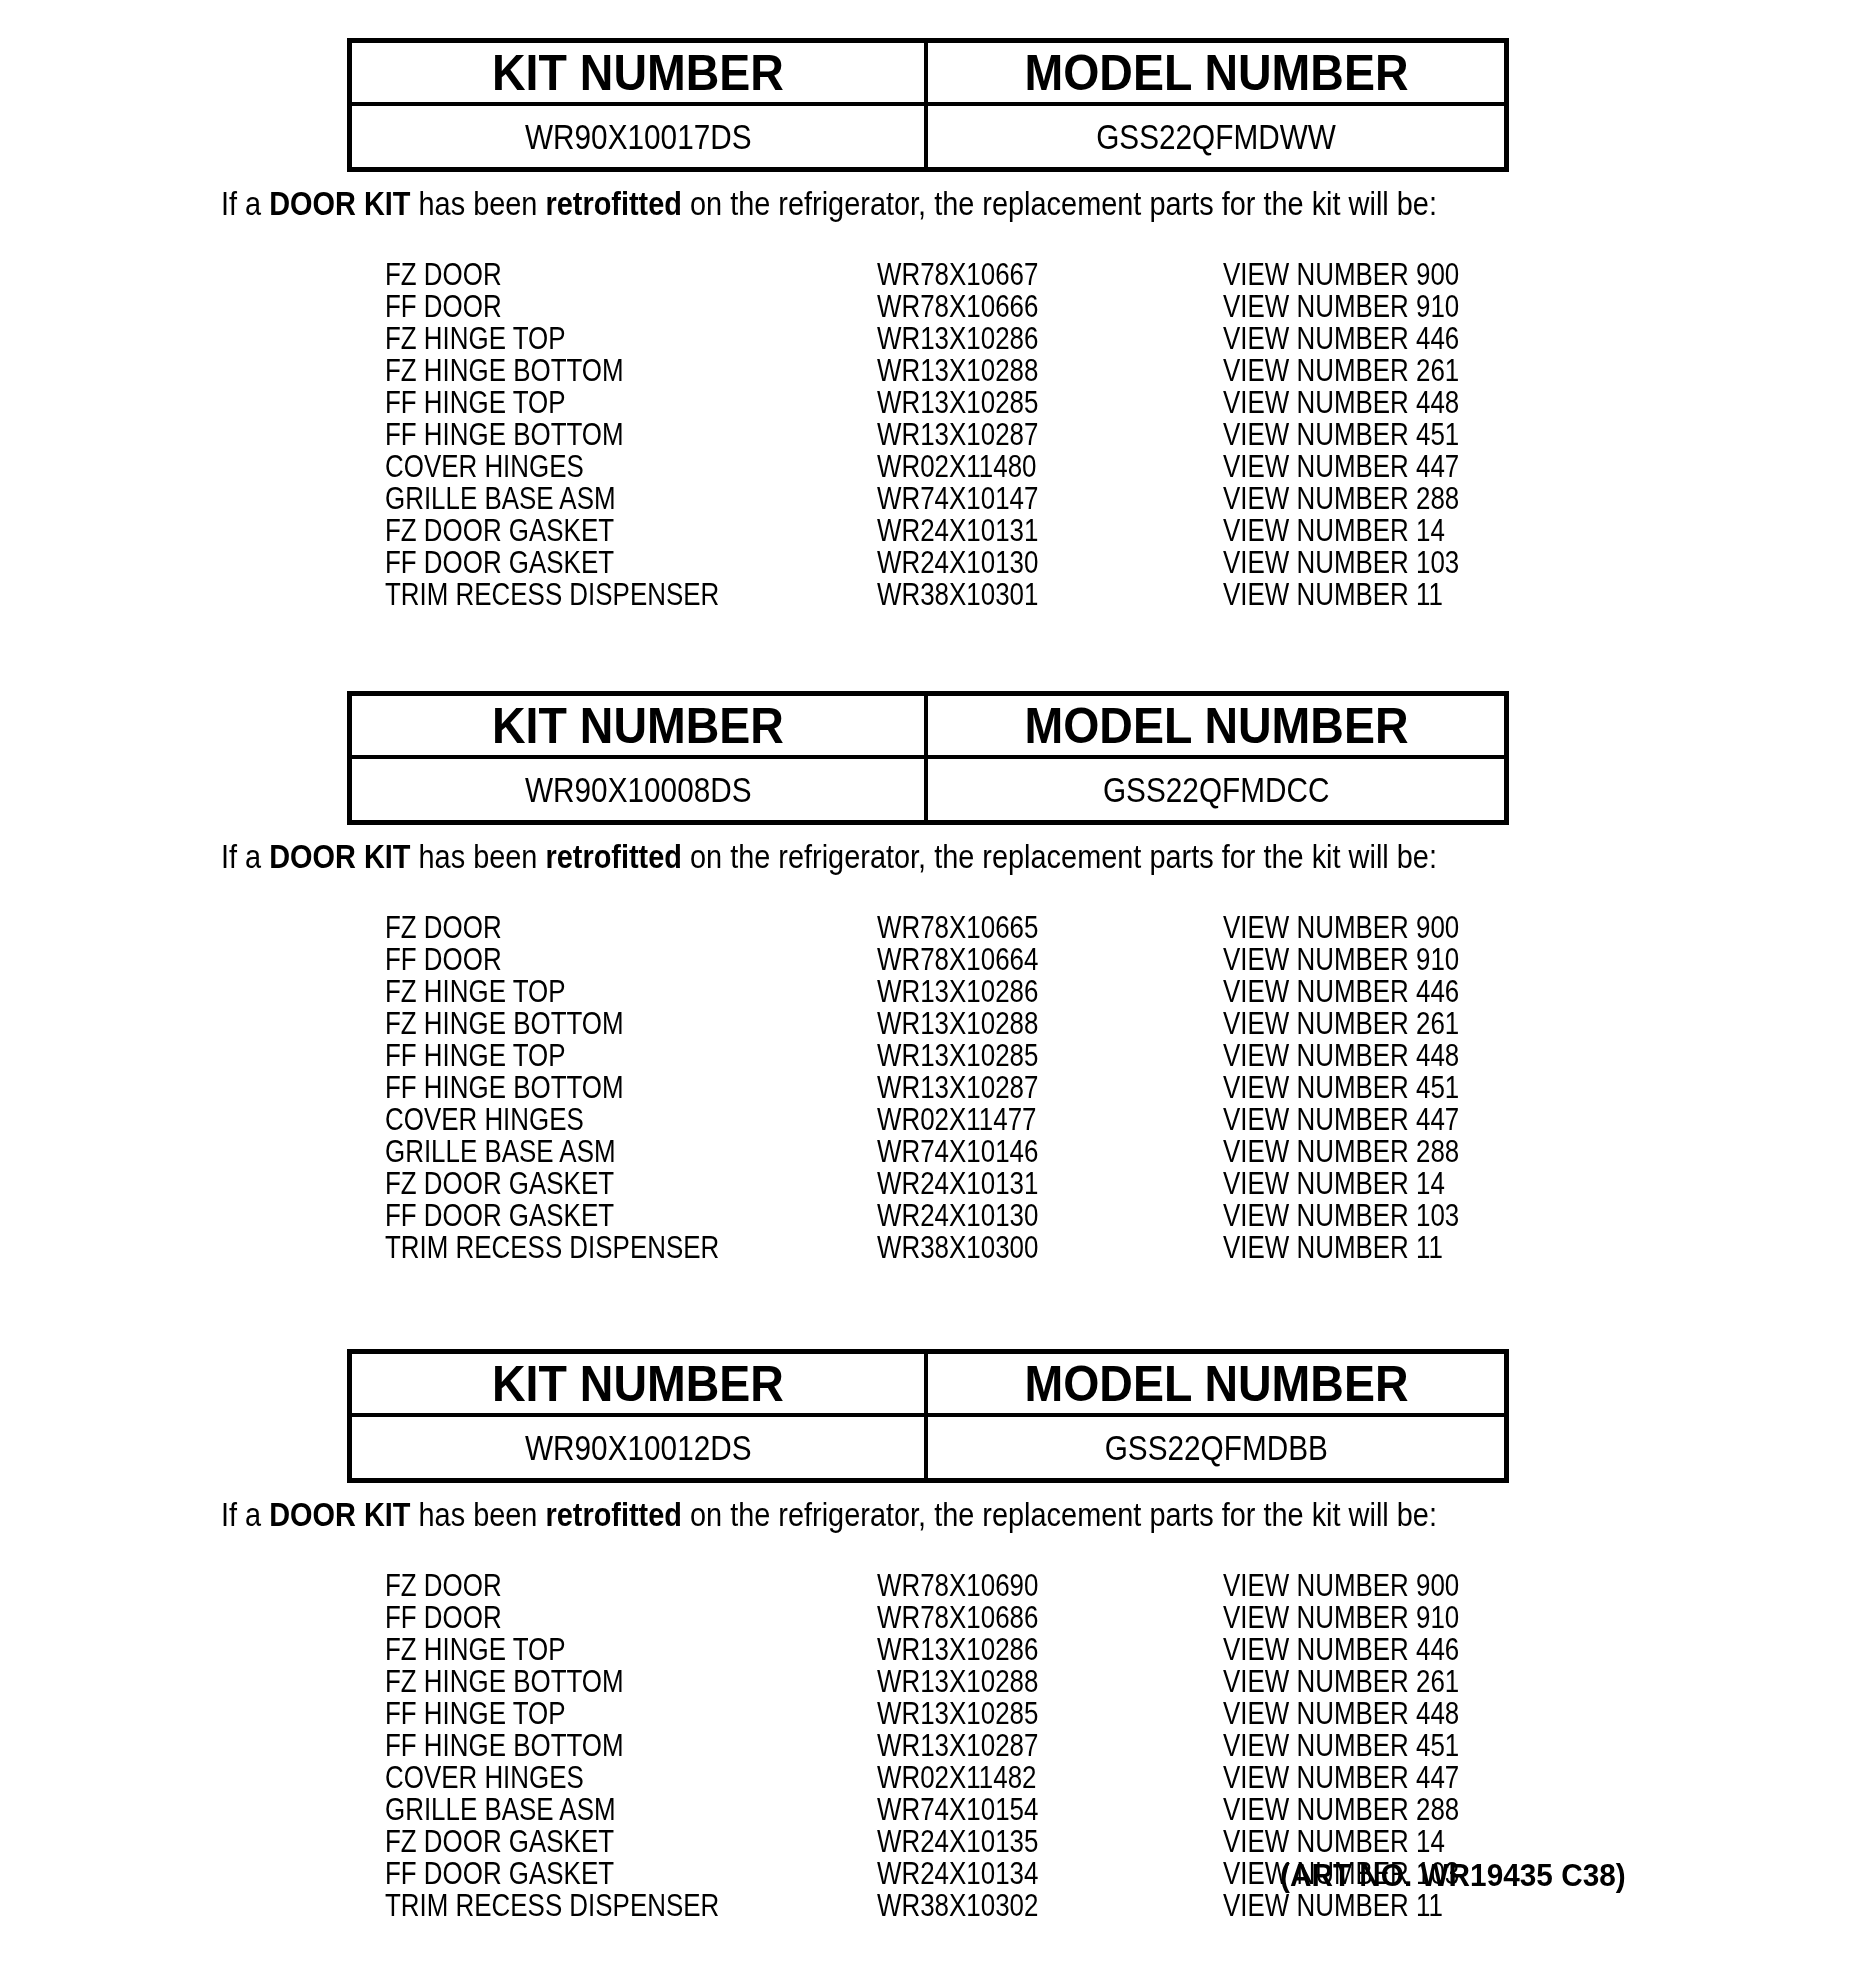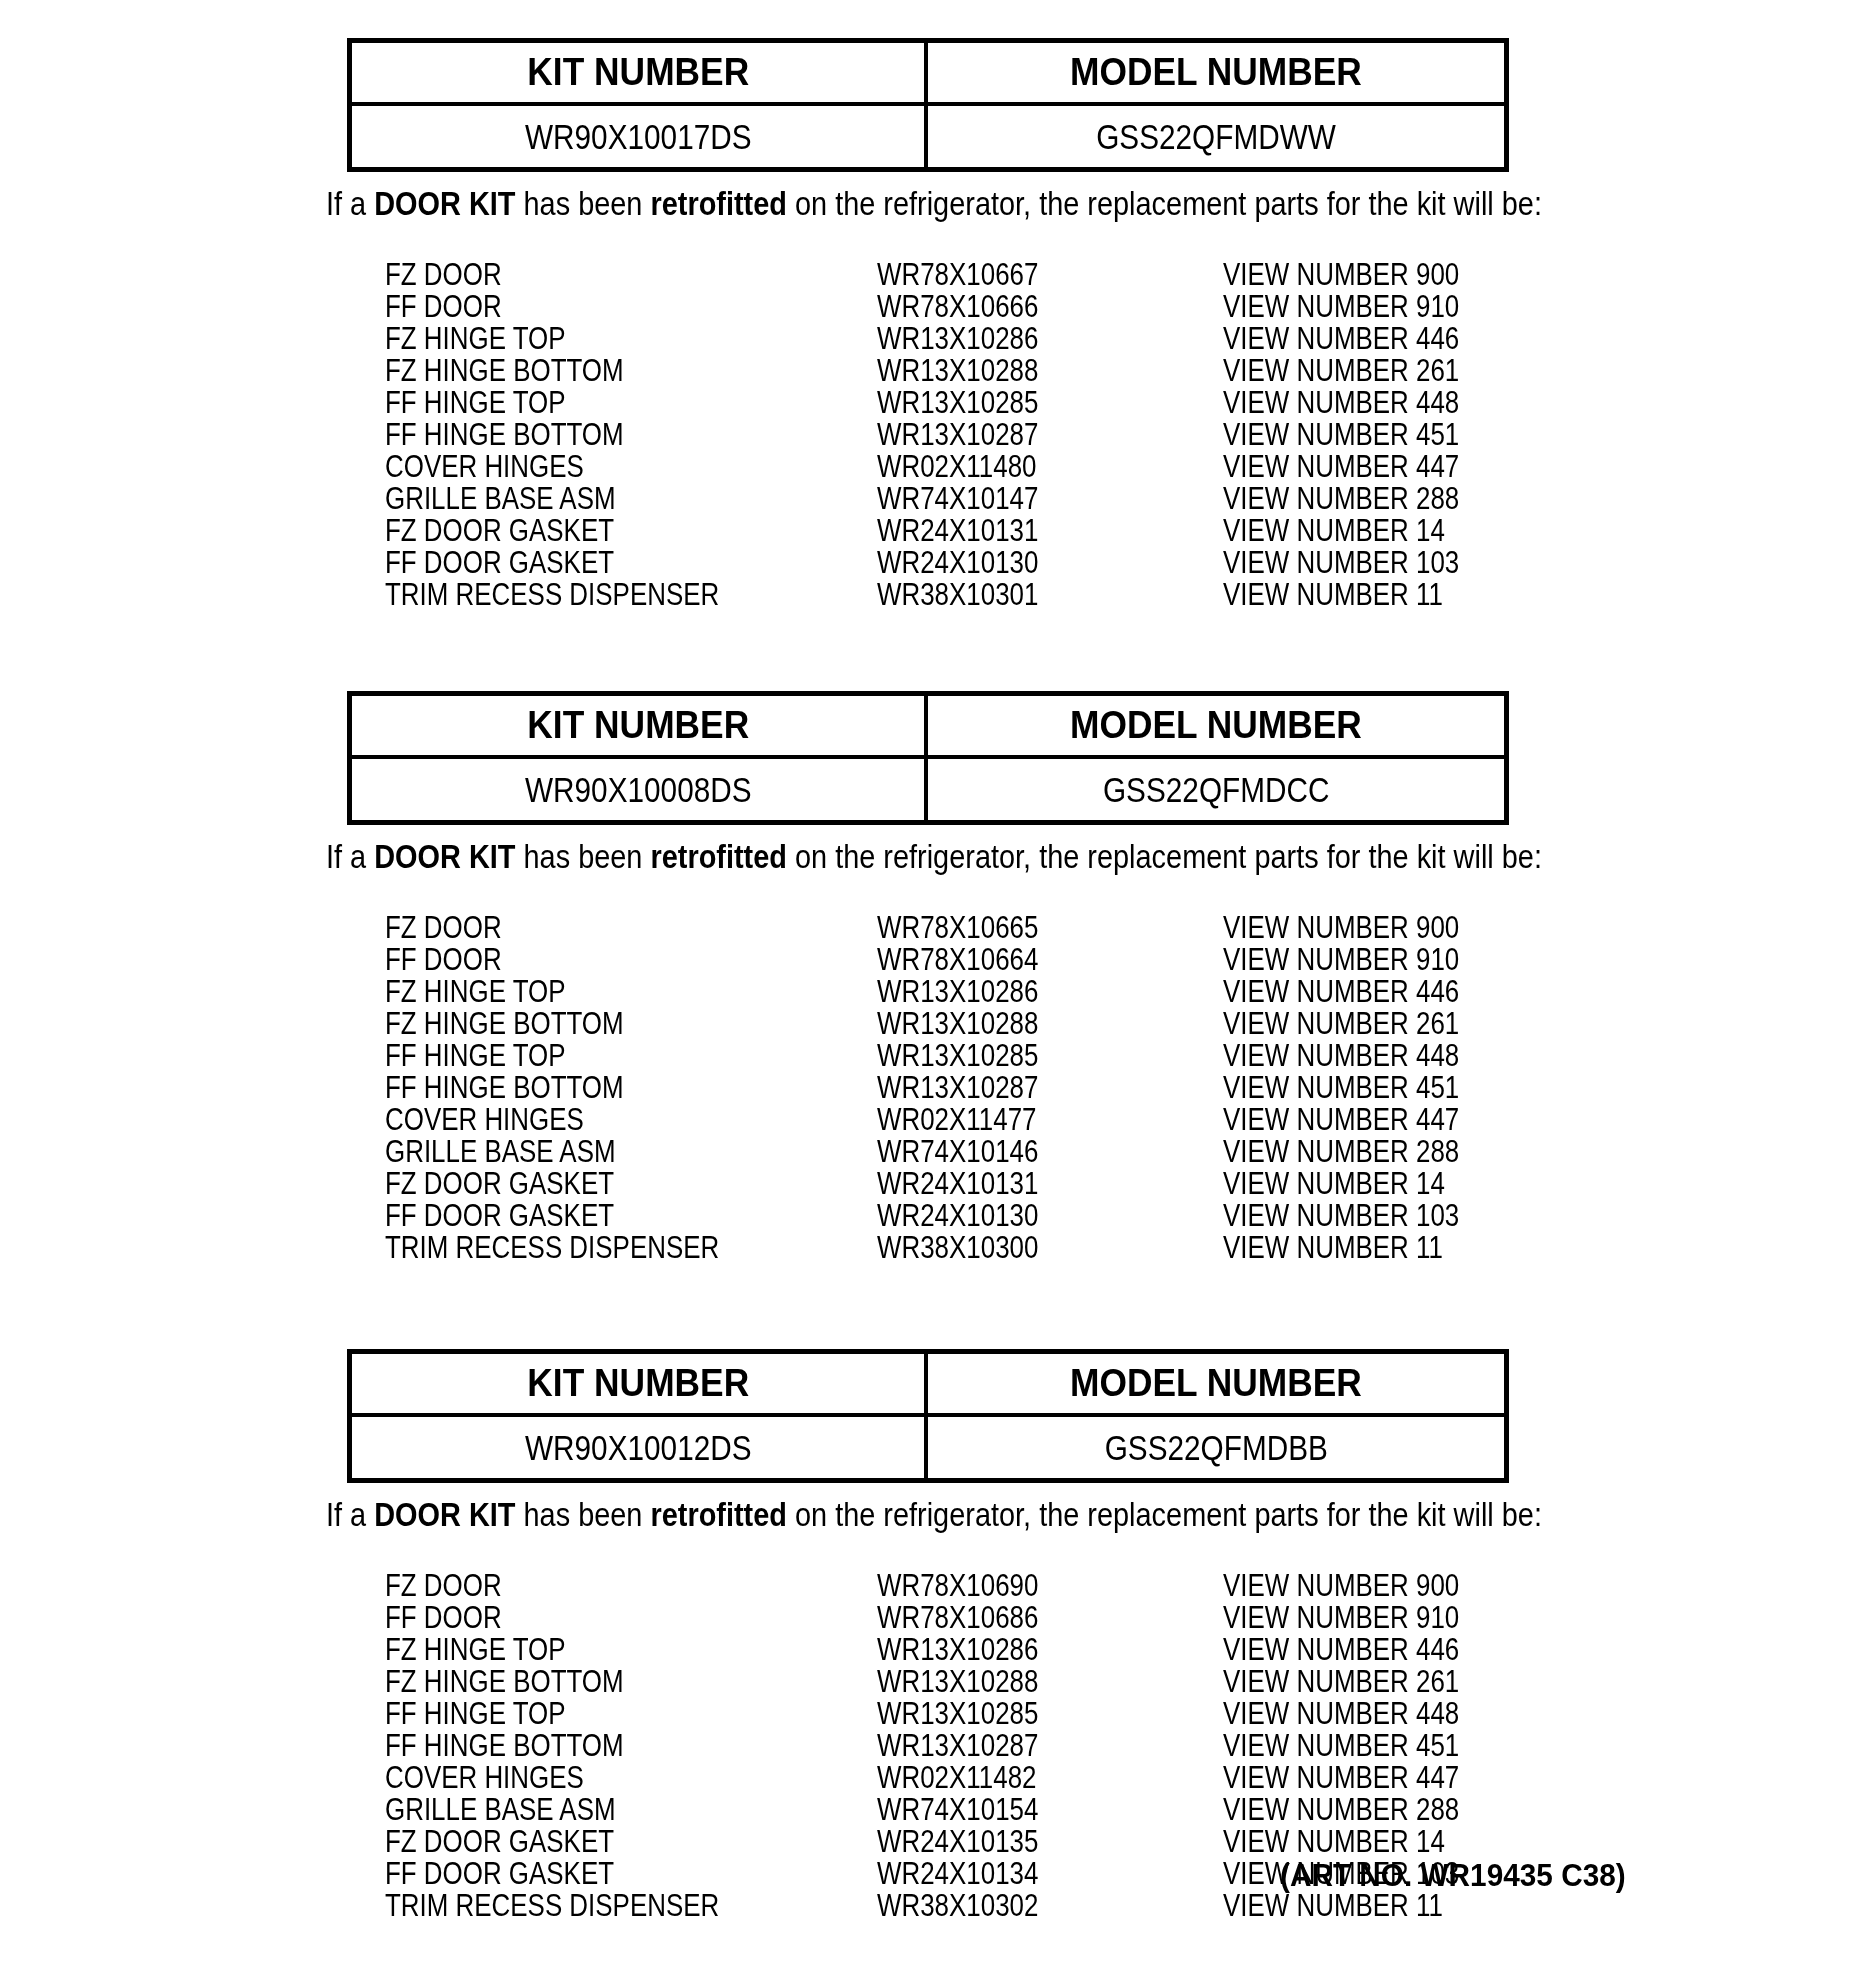--- a/index.html
+++ b/index.html
@@ -40,21 +40,21 @@
     margin-left: 347px;
     border: 5.6px solid #000;
     display: grid;
     grid-template-columns: 1fr 1fr;
     box-sizing: border-box;
   }
   .kit-table .th {
     height: 59px;
     border-bottom: 4.8px solid #000;
     font-weight: bold;
-    font-size: 38px;
+    font-size: 50px;
     display: flex;
     align-items: center;
     justify-content: center;
     text-align: center;
   }
   .kit-table .td {
     height: 61px;
     font-size: 35px;
     display: flex;
     align-items: center;
@@ -64,21 +64,20 @@
     border-right: 4px solid #000;
   }
   .sec-1 .kit-table { margin-top: 38px; }
   .sec-2 .kit-table { margin-top: 82px; }
   .sec-3 .kit-table { margin-top: 87px; }
   .intro {
     margin-left: 221px;
     margin-top: 13px;
     font-size: 34px;
     line-height: 36px;
-    text-align: center;
   }
   .intro b { font-weight: bold; }
   .parts {
     margin-left: 373px;
     margin-top: 36px;
   }
   .part-row {
     display: grid;
     grid-template-columns: 492px 346px auto;
     height: 32px;

